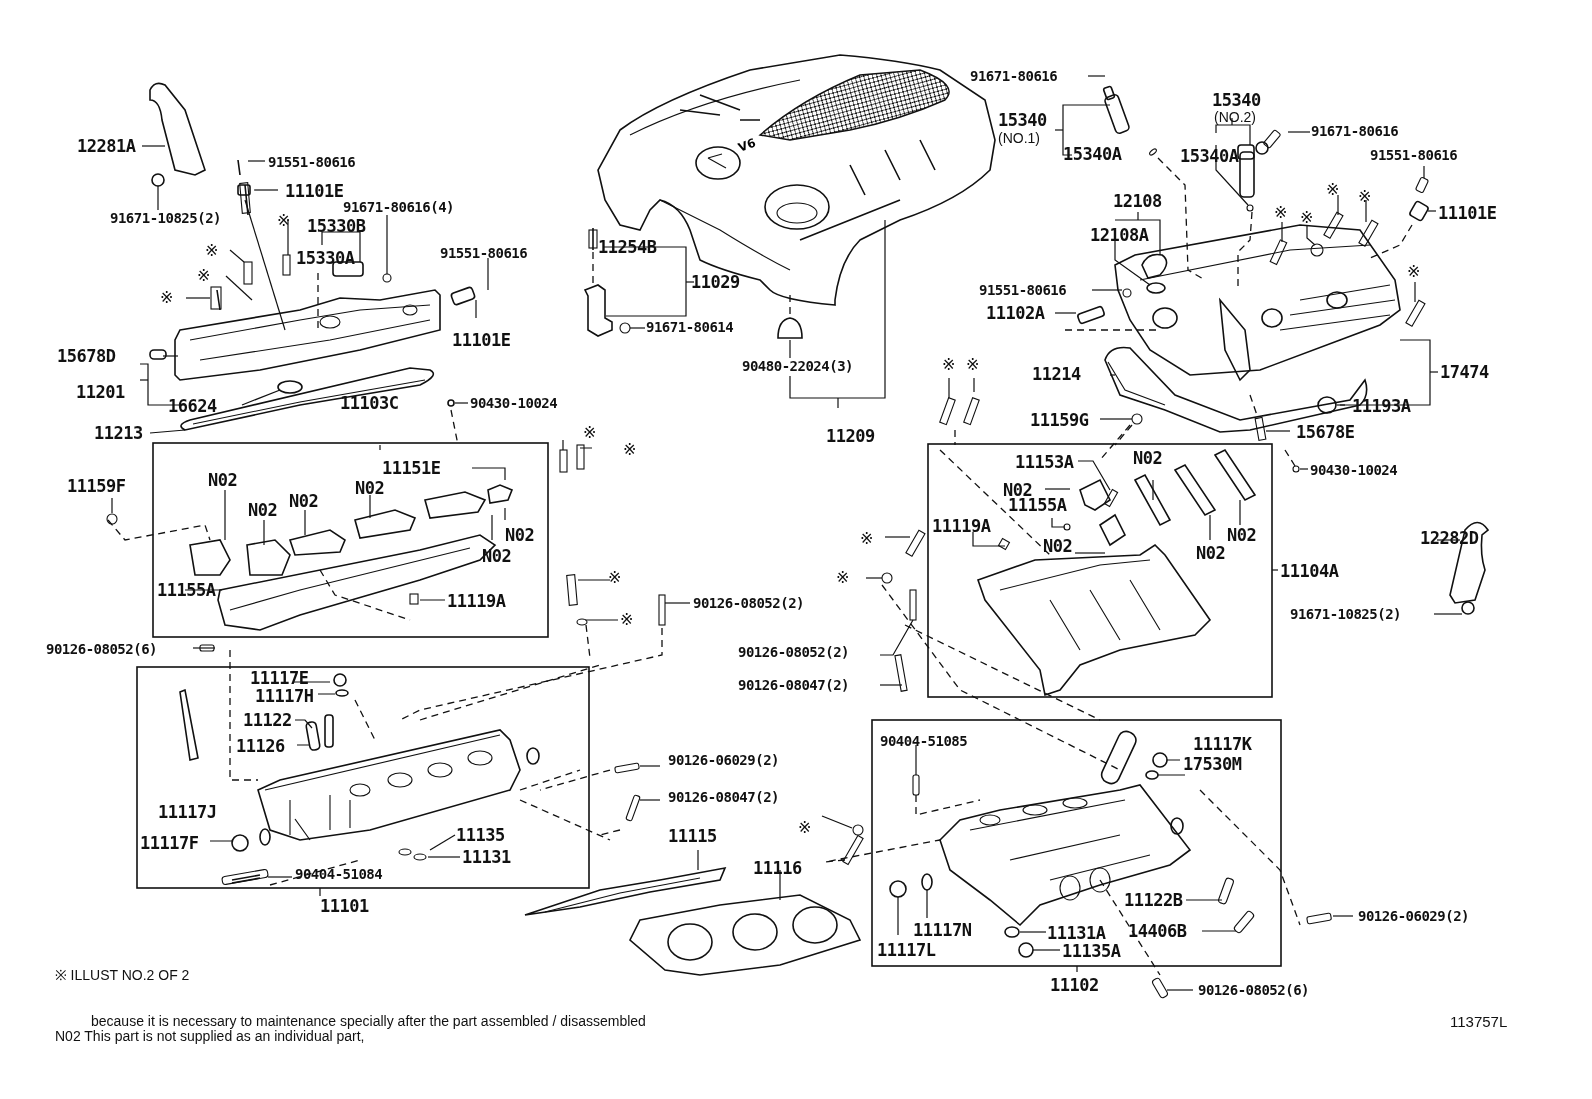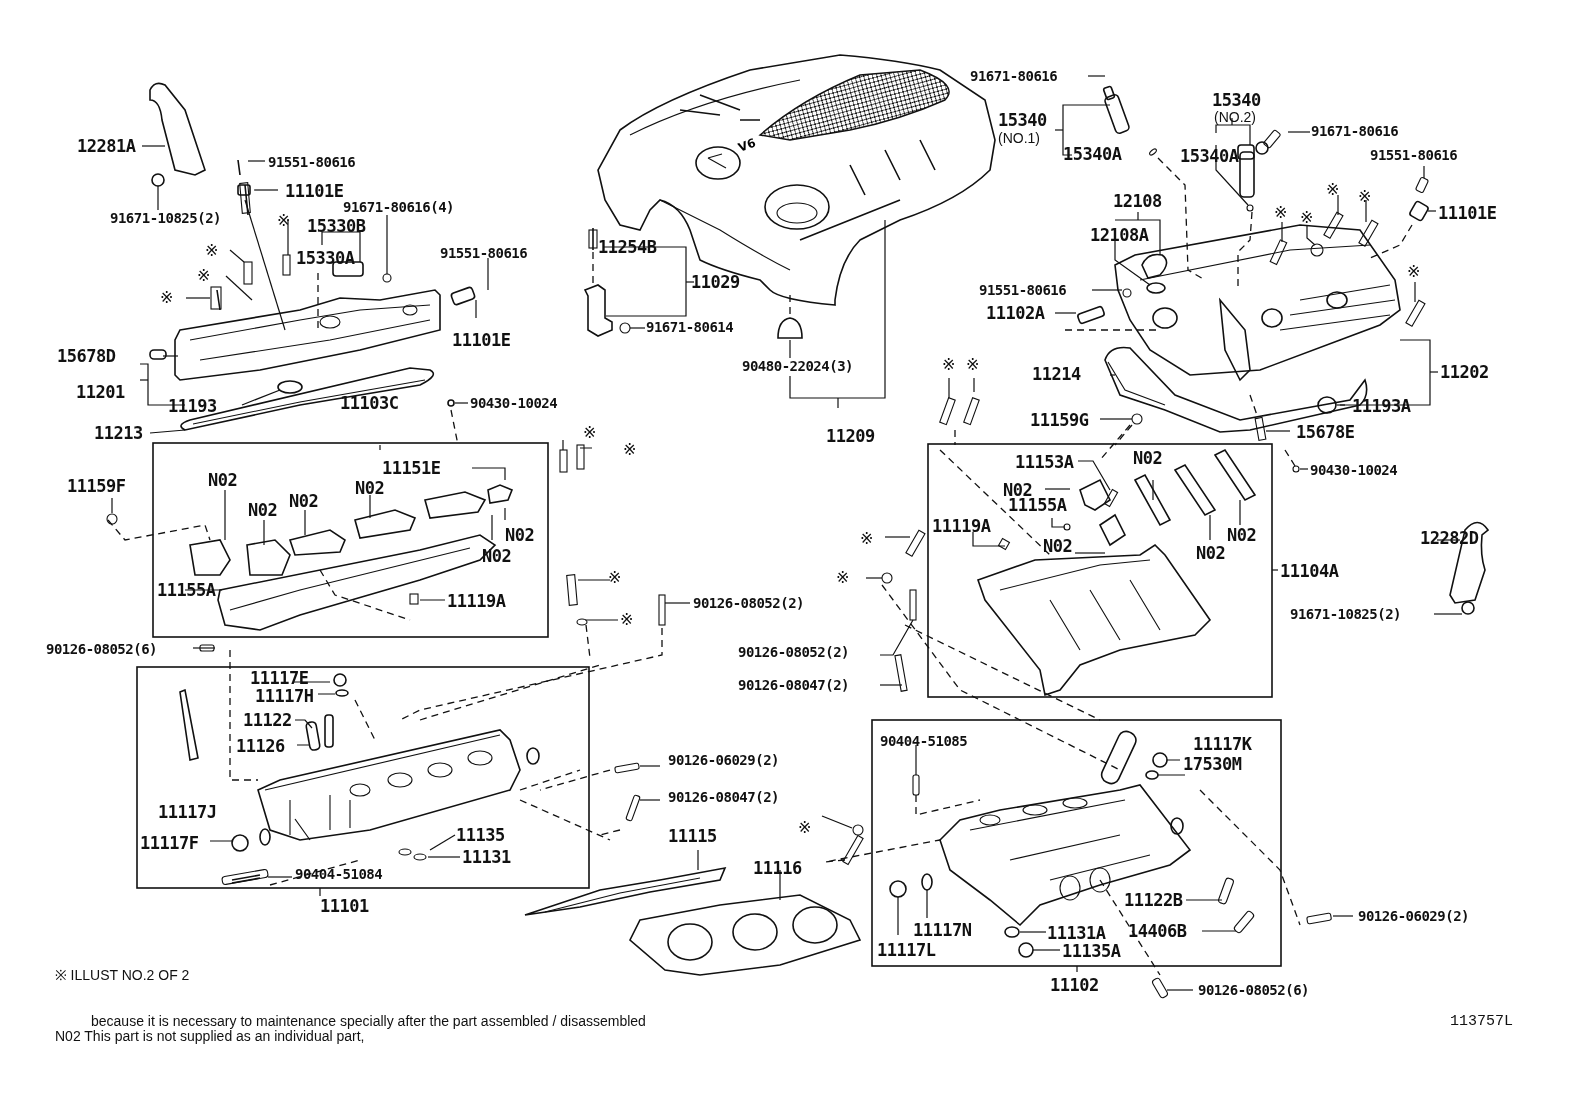--- a/index.html
+++ b/index.html
@@ -5,21 +5,21 @@
   html, body { margin: 0; padding: 0; background: #ffffff; }
   body { width: 1592px; height: 1099px; position: relative; overflow: hidden;
          font-family: "DejaVu Sans Mono", "Liberation Mono", monospace; color: #000; }
   #diagram { position: absolute; left: 0; top: 0; width: 1592px; height: 1099px; }
   .lbl { position: absolute; font-family: "DejaVu Sans Mono", monospace; font-weight: bold;
          font-size: 16px; letter-spacing: -0.5px; white-space: nowrap; line-height: 1; color: #111; }
   .lbl.big { font-size: 17px; }
   .lbl.sm { font-size: 14px; }
   .mark { position: absolute; font-size: 16px; line-height: 1; font-family: "DejaVu Sans", sans-serif; color:#111; }
   .note { position: absolute; font-family: "Liberation Sans", sans-serif; font-size: 14px; white-space: nowrap; color:#111; }
-  .ref { position: absolute; font-family: Liberation Mono, monospace; font-size: 15px; color:#111; }
+  .ref { position: absolute; font-family: Liberation Sans, sans-serif; font-size: 15px; color:#111; }
   svg .p { fill: none; stroke: #111; stroke-width: 1.6; }
   svg .pt { fill: none; stroke: #111; stroke-width: 1.1; }
   svg .ld { fill: none; stroke: #111; stroke-width: 1.2; }
   svg .dash { fill: none; stroke: #111; stroke-width: 1.3; stroke-dasharray: 7 5; }
   svg .box { fill: none; stroke: #111; stroke-width: 1.6; }
   svg .mesh { fill: url(#meshpat); stroke: #111; stroke-width: 1.4; }
 </style>
 </head>
 <body>
 
@@ -376,21 +376,21 @@
 <div class="mark" style="left:277px;top:213px">※</div>
 <div class="lbl big" style="left:307px;top:218px">15330B</div>
 <div class="lbl big" style="left:296px;top:250px">15330A</div>
 <div class="mark" style="left:205px;top:243px">※</div>
 <div class="mark" style="left:197px;top:268px">※</div>
 <div class="mark" style="left:160px;top:290px">※</div>
 <div class="lbl sm" style="left:440px;top:246px">91551-80616</div>
 <div class="lbl big" style="left:452px;top:332px">11101E</div>
 <div class="lbl big" style="left:57px;top:348px">15678D</div>
 <div class="lbl big" style="left:76px;top:384px">11201</div>
-<div class="lbl big" style="left:168px;top:398px">11193</div>
+<div class="lbl big" style="left:168px;top:398px">16624</div>
 <div class="lbl big" style="left:94px;top:425px">11213</div>
 <div class="lbl sm" style="left:470px;top:396px">90430-10024</div>
 <div class="lbl big" style="left:340px;top:395px">11103C</div>
 <div class="lbl big" style="left:382px;top:460px">11151E</div>
 <div class="mark" style="left:583px;top:425px">※</div>
 <div class="mark" style="left:623px;top:442px">※</div>
 <div class="lbl big" style="left:67px;top:478px">11159F</div>
 <div class="lbl big" style="left:208px;top:472px">N02</div>
 <div class="lbl big" style="left:248px;top:502px">N02</div>
 <div class="lbl big" style="left:289px;top:493px">N02</div>
@@ -438,21 +438,21 @@
 <div class="mark" style="left:1326px;top:182px">※</div>
 <div class="mark" style="left:1274px;top:205px">※</div>
 <div class="mark" style="left:1300px;top:210px">※</div>
 <div class="mark" style="left:1358px;top:189px">※</div>
 <div class="mark" style="left:1407px;top:264px">※</div>
 <div class="lbl big" style="left:1113px;top:193px">12108</div>
 <div class="lbl big" style="left:1090px;top:227px">12108A</div>
 <div class="lbl sm" style="left:979px;top:283px">91551-80616</div>
 <div class="lbl big" style="left:986px;top:305px">11102A</div>
 <div class="lbl big" style="left:1032px;top:366px">11214</div>
-<div class="lbl big" style="left:1440px;top:364px">11202</div>
+<div class="lbl big" style="left:1440px;top:364px">17474</div>
 <div class="lbl big" style="left:1352px;top:398px">11193A</div>
 <div class="mark" style="left:942px;top:357px">※</div>
 <div class="mark" style="left:966px;top:357px">※</div>
 <div class="lbl big" style="left:1030px;top:412px">11159G</div>
 <div class="lbl big" style="left:1296px;top:424px">15678E</div>
 <div class="lbl sm" style="left:1310px;top:463px">90430-10024</div>
 <div class="lbl big" style="left:1015px;top:454px">11153A</div>
 <div class="lbl big" style="left:1003px;top:482px">N02</div>
 <div class="lbl big" style="left:1008px;top:497px">11155A</div>
 <div class="lbl big" style="left:932px;top:518px">11119A</div>

